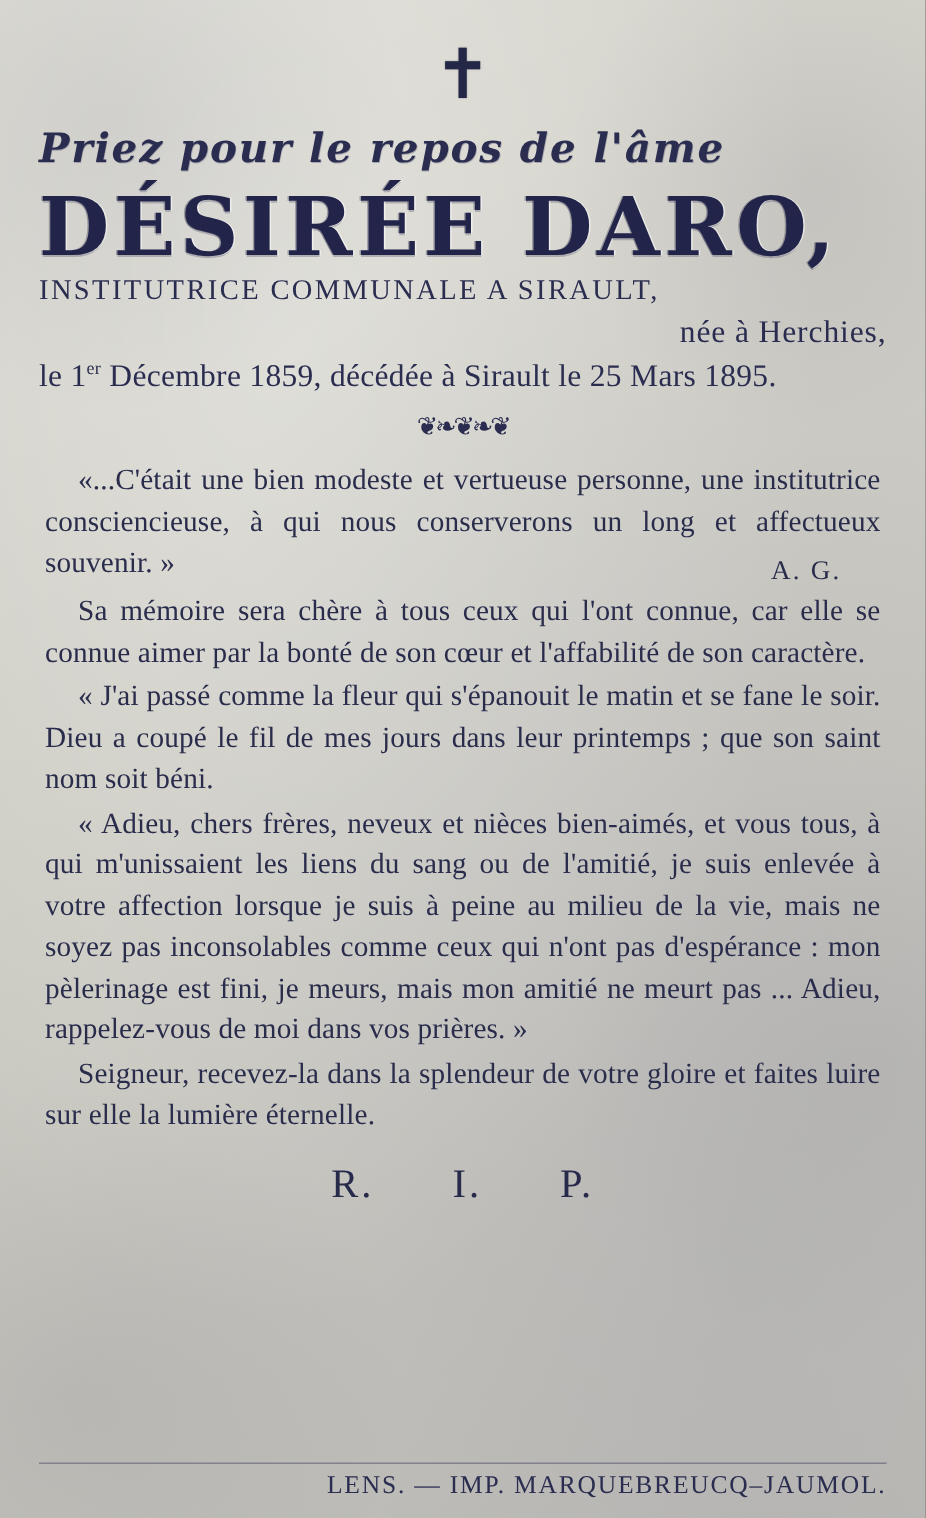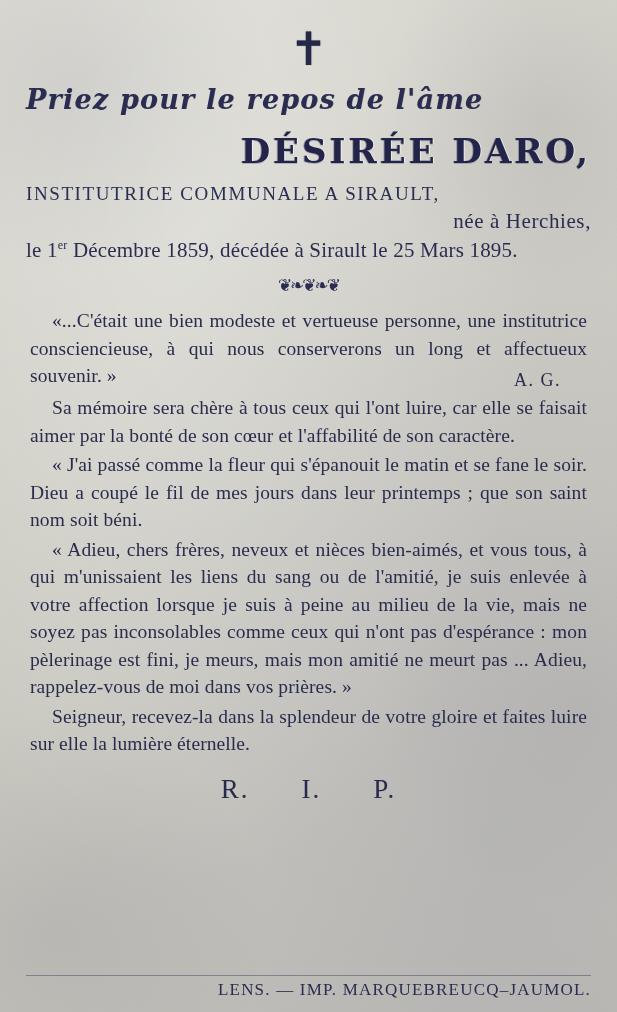--- a/index.html
+++ b/index.html
@@ -77,24 +77,24 @@
     text-align: center;
     font-family: "DejaVu Serif", serif;
     font-style: italic;
     font-size: 21px;
     letter-spacing: 0.6px;
     color: #2b2d50;
     margin: 2px 0 6px 0;
   }
 
   .name {
-    text-align: right;
+    text-align: left;
     font-family: "DejaVu Serif", serif;
     font-weight: bold;
-    font-size: 34px;
+    font-size: 54px;
     line-height: 52px;
     letter-spacing: 3px;
     color: #22244a;
     margin: 2px 0 6px 0;
     text-shadow:
       1px 0 0 rgba(255,255,255,0.55),
       -1px 0 0 rgba(40,40,70,0.35),
       0 1px 0 rgba(40,40,70,0.25);
   }
 
@@ -203,21 +203,21 @@
 
     <div class="line-mid">née à Herchies,</div>
 
     <div class="line-date"><span>le 1</span><sup>er</sup><span> Décembre 1859, décédée à Sirault le 25 Mars 1895.</span></div>
 
     <div class="ornament">❦❧❦❧❦</div>
 
     <div class="body-text">
       <p class="para">«...C'était une bien modeste et vertueuse personne, une institutrice consciencieuse, à qui nous conserverons un long et affectueux souvenir. »</p>
       <div class="signature">A. G.</div>
-      <p class="para">Sa mémoire sera chère à tous ceux qui l'ont luire, car elle se faisait aimer par la bonté de son cœur et l'affabilité de son caractère.</p>
+      <p class="para">Sa mémoire sera chère à tous ceux qui l'ont connue, car elle se connue aimer par la bonté de son cœur et l'affabilité de son caractère.</p>
       <p class="para">« J'ai passé comme la fleur qui s'épanouit le matin et se fane le soir. Dieu a coupé le fil de mes jours dans leur printemps ; que son saint nom soit béni.</p>
       <p class="para">« Adieu, chers frères, neveux et nièces bien-aimés, et vous tous, à qui m'unissaient les liens du sang ou de l'amitié, je suis enlevée à votre affection lorsque je suis à peine au milieu de la vie, mais ne soyez pas inconsolables comme ceux qui n'ont pas d'espérance : mon pèlerinage est fini, je meurs, mais mon amitié ne meurt pas ... Adieu, rappelez-vous de moi dans vos prières. »</p>
       <p class="para">Seigneur, recevez-la dans la splendeur de votre gloire et faites luire sur elle la lumière éternelle.</p>
     </div>
 
     <div class="rip">
       <span>R.</span><span>I.</span><span>P.</span>
     </div>
 
     <div class="footer">LENS. — IMP. MARQUEBREUCQ–JAUMOL.</div>

